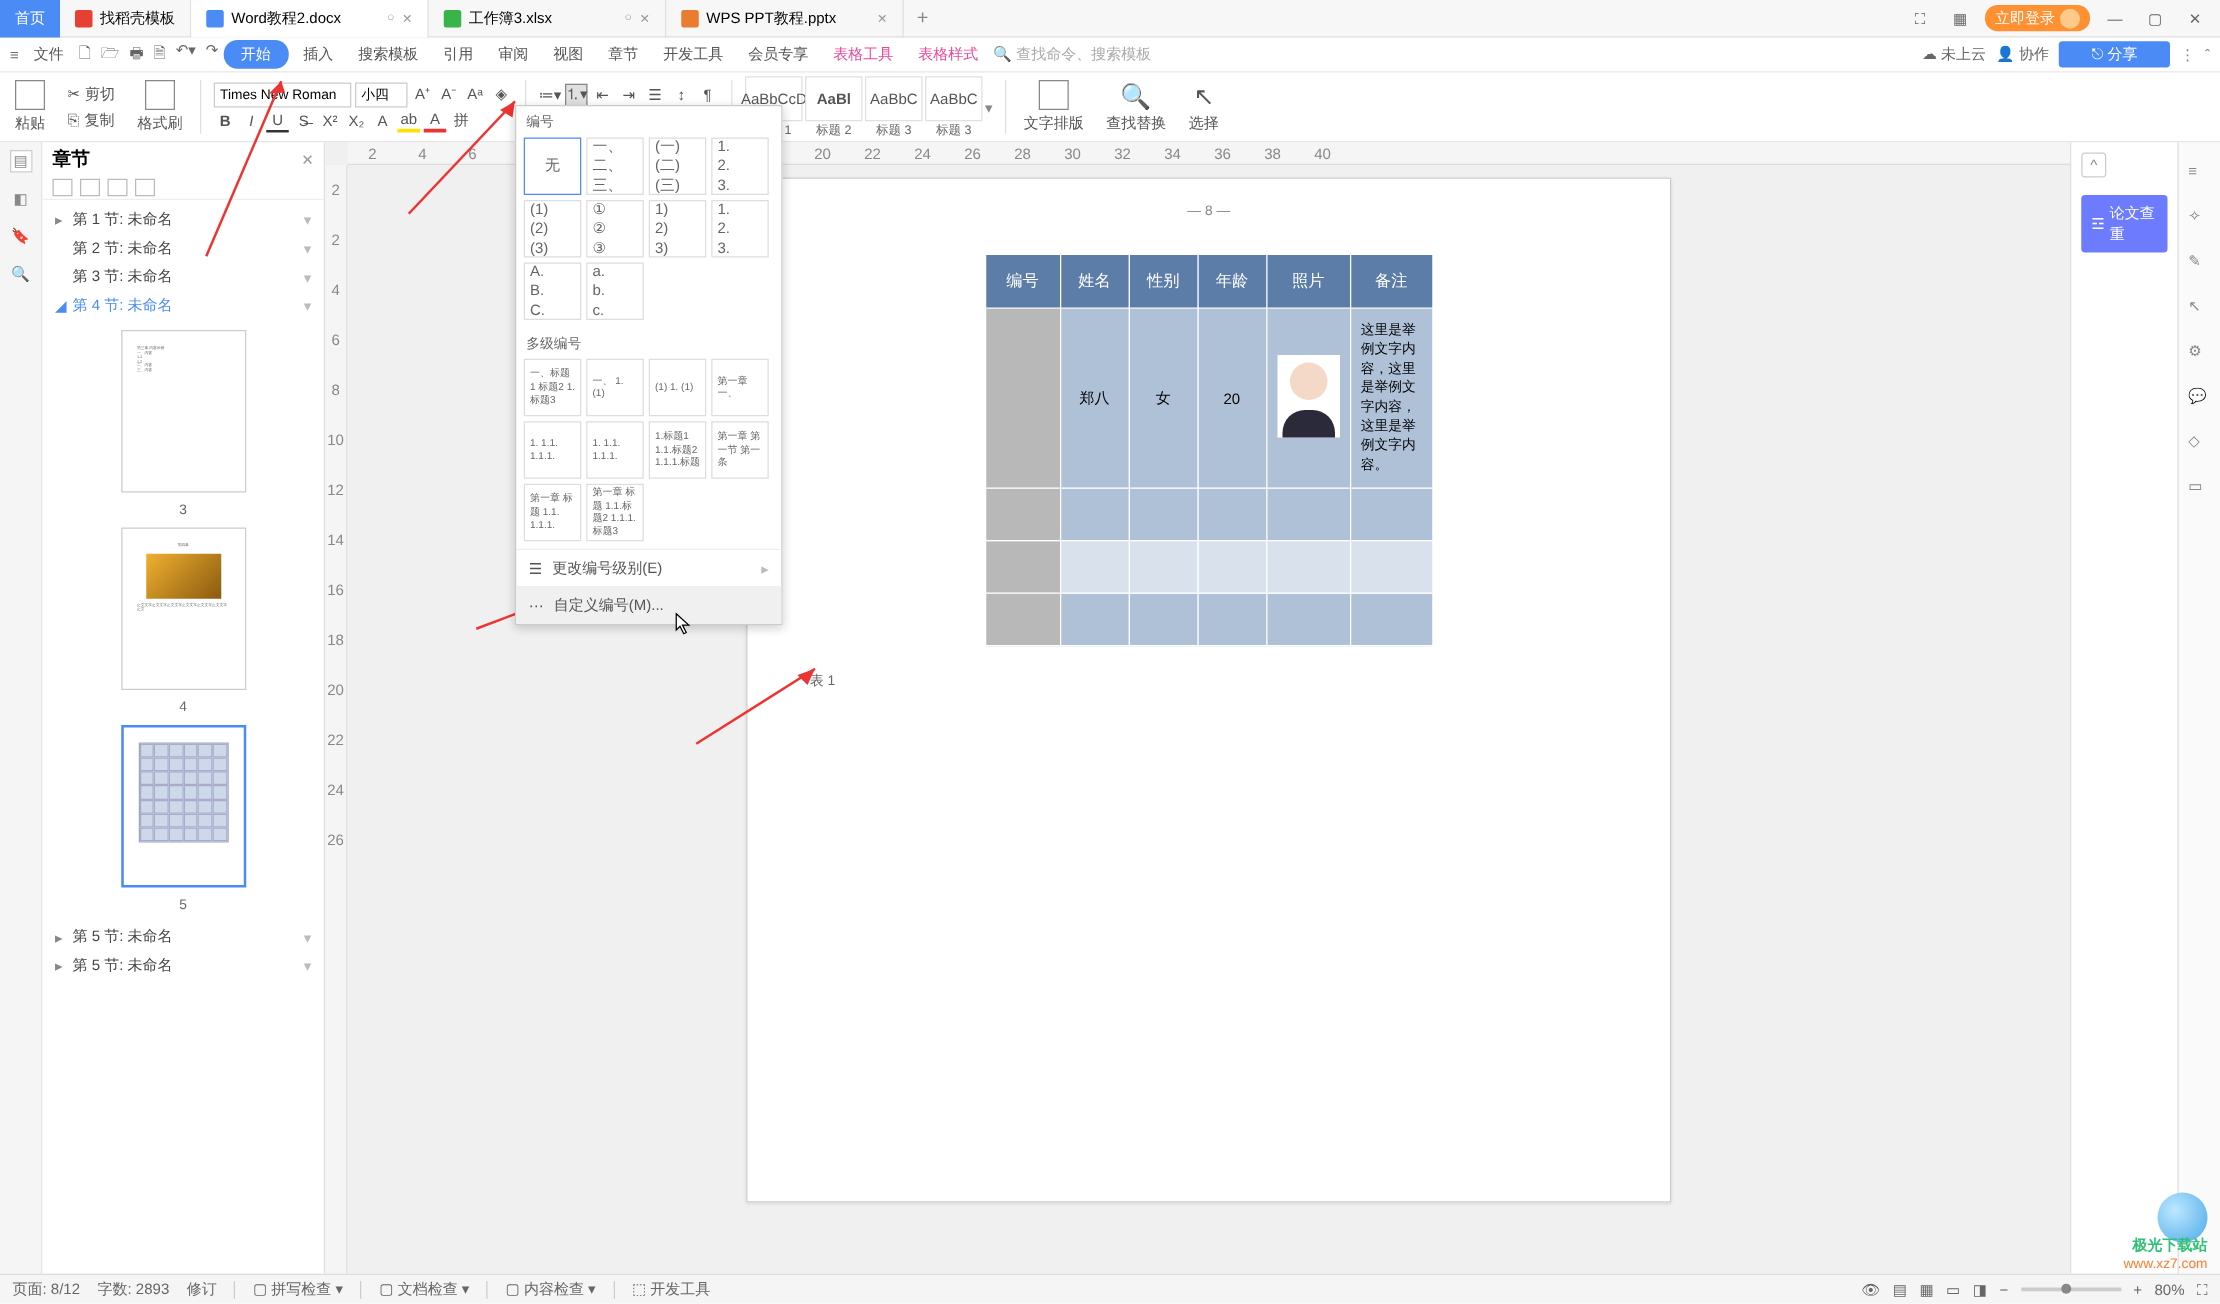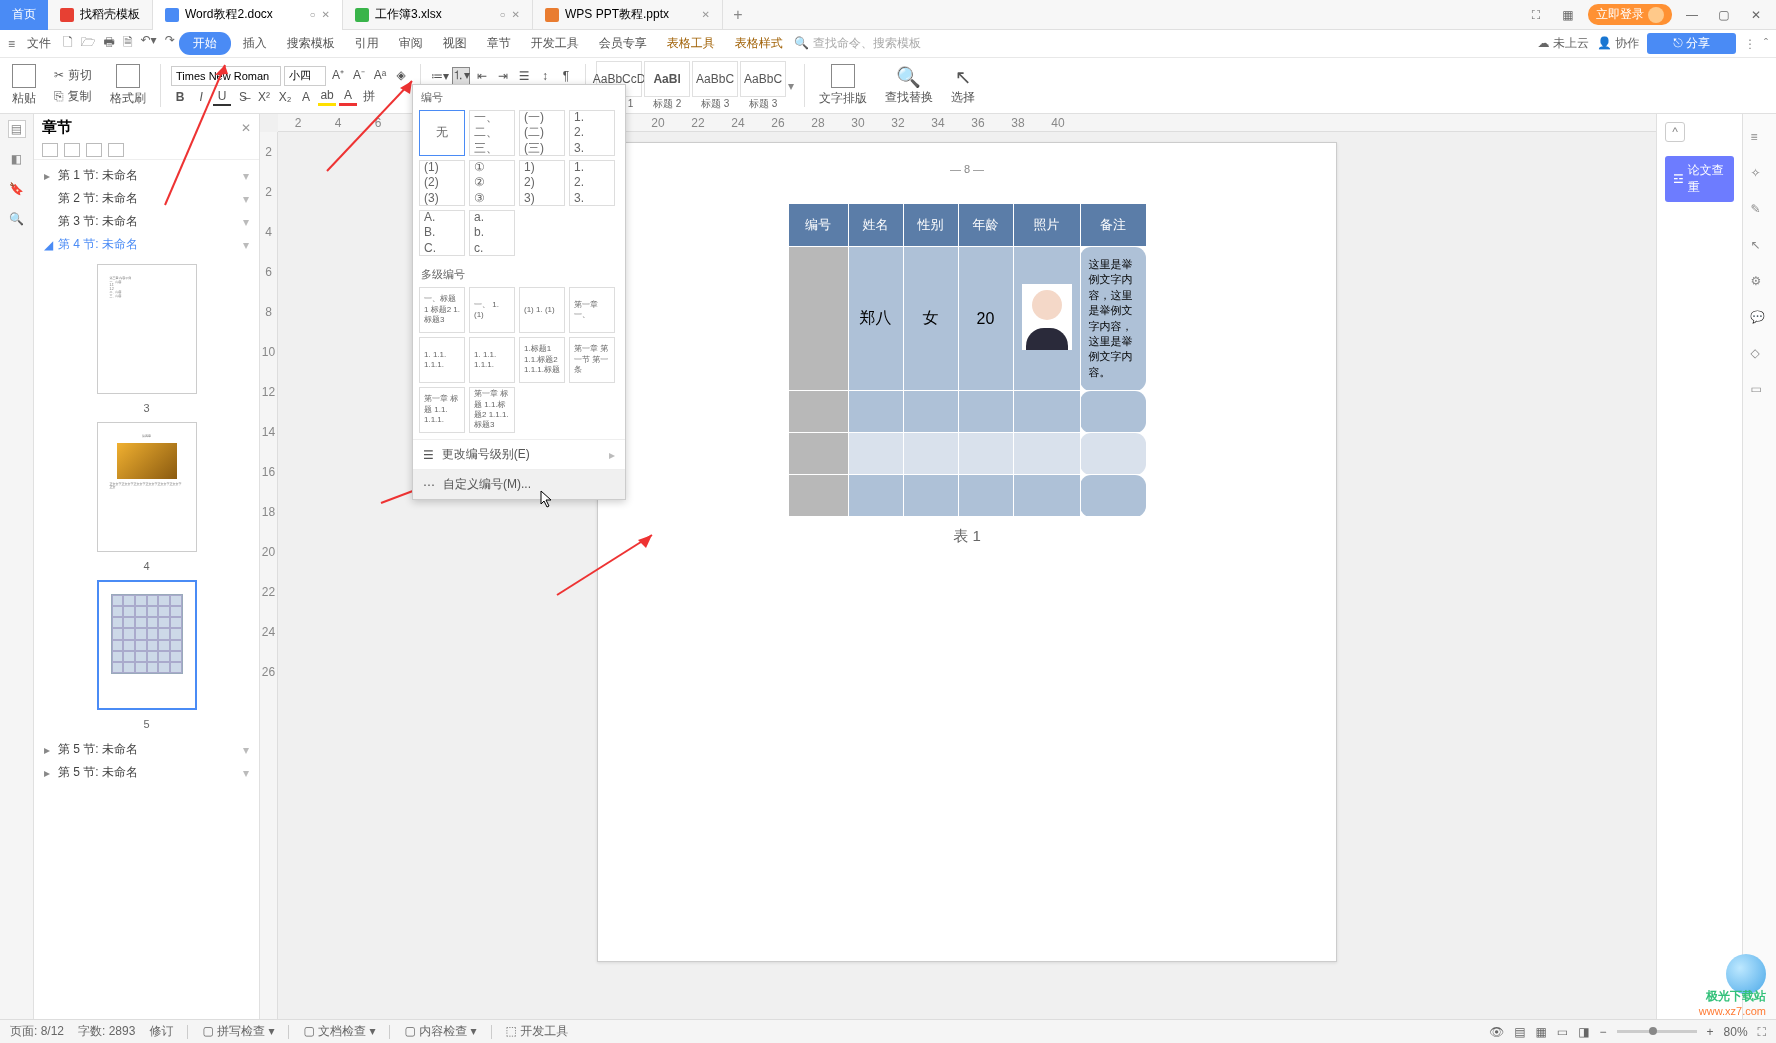--- a/index.html
+++ b/index.html
@@ -19,21 +19,21 @@
 .tab-add { width: 30px; text-align: center; color: #888; font-size: 16px; }
 .titlebar-right { margin-left: auto; display: flex; align-items: center; gap: 8px; padding-right: 8px; }
 .login-btn { background: #ff9133; color: #fff; padding: 2px 8px; border-radius: 10px; display: flex; align-items: center; gap: 4px; }
 .login-btn .avatar { width: 16px; height: 16px; background: #ffc98a; border-radius: 50%; }
 .win-btn { width: 24px; text-align: center; color: #666; }
 
 
 .menubar { height: 28px; display: flex; align-items: center; padding: 0 8px; gap: 4px; border-bottom: 1px solid #e8e8e8; }
 .menu-item { padding: 3px 8px; color: #555; cursor: pointer; }
 .menu-item.active { background: #4a8bf5; color: #fff; border-radius: 11px; padding: 3px 14px; }
-.menu-item.blue { color: #a16207; }
+.menu-item.blue { color: #ec4899; }
 .menubar-icons { display: flex; gap: 8px; color: #666; }
 .menubar-right { margin-left: auto; display: flex; align-items: center; gap: 8px; color: #666; }
 .search-box { color: #aaa; }
 .share-btn { background: #4a8bf5; color: #fff; padding: 2px 26px; border-radius: 3px; }
 .undo-ico { color:#666; }
 
 
 .ribbon { height: 56px; display: flex; align-items: stretch; border-bottom: 1px solid #e0e0e0; padding: 2px 6px; gap: 6px; }
 .ribbon-group { display: flex; flex-direction: column; justify-content: center; gap: 2px; padding: 0 2px; }
 .ribbon-sep { width: 1px; background: #e0e0e0; margin: 4px 2px; }
@@ -79,29 +79,29 @@
 .ruler-area { position: relative; background: #f0f0f0; flex: 1; overflow: hidden; }
 .vruler { position: absolute; left: 0; top: 18px; bottom: 0; width: 18px; background: #f5f5f5; border-right: 1px solid #ddd; font-size: 8px; color: #888; }
 .vruler div { height: 40px; display:flex; align-items:center; justify-content:center; }
 .hruler { position: absolute; left: 18px; right: 0; top: 0; height: 18px; background: #f5f5f5; border-bottom: 1px solid #ddd; display: flex; font-size: 8px; color: #888; align-items: center; }
 .hruler span { width: 40px; text-align: center; }
 .canvas { position: absolute; left: 18px; top: 18px; right: 0; bottom: 0; background: #f0f0f0; overflow: auto; }
 .page { width: 740px; min-height: 820px; background: #fff; margin: 10px auto; border: 1px solid #ccc; box-shadow: 0 1px 3px rgba(0,0,0,0.1); padding: 60px 50px; position: relative; }
 .page-num-top { text-align: center; color: #888; font-size: 11px; position:absolute; top:20px; left:0; right:0;}
 .doc-table { border-collapse: collapse; margin: 0 auto; }
 .doc-table th { background: #5b7da8; color: #fff; padding: 12px 14px; border: 1px solid #fff; font-weight: normal; font-size: 13px; }
-.doc-table td { border: 1px solid #fff; padding: 10px 8px; text-align: center; font-size: 16px; height: 42px; }
+.doc-table td { border: 1px solid #fff; padding: 10px 8px; text-align: center; font-size: 12px; height: 42px; }
 .doc-table tr.odd td { background: #aec1d7; }
 .doc-table tr.even td { background: #d9e1ec; }
 .doc-table td.idx { background: #b8b8b8 !important; width: 60px; }
-.doc-table td.note { font-size: 11px; line-height: 1.4; width: 66px; text-align:left;border-radius:11px;}
+.doc-table td.note { font-size: 11px; line-height: 1.4; width: 66px; text-align:left;}
 .photo { width: 50px; height: 66px; background: #fff; display: inline-block; position: relative; }
 .photo::before { content:""; position:absolute; top:6px; left:10px; width:30px; height:30px; border-radius:50%; background:#f4d8c8; }
 .photo::after { content:""; position:absolute; bottom:0; left:4px; right:4px; height:22px; background:#2a2a3a; border-radius: 18px 18px 0 0; }
-.caption { text-align: center; font-size: 15px; color: #666; margin-top: 10px; }
+.caption { font-size: 11px; color: #666; margin-top: 20px; }
 
 
 .num-panel { position: absolute; left: 412px; top: 84px; width: 214px; background: #fff; border: 1px solid #ccc; box-shadow: 0 2px 8px rgba(0,0,0,0.2); z-index: 100; }
 .num-panel .sect-lbl { padding: 5px 8px; color: #666; font-size: 11px; }
 .num-grid { display: flex; flex-wrap: wrap; gap: 4px; padding: 0 6px 6px; }
 .num-opt { width: 46px; height: 46px; border: 1px solid #ddd; background: #fff; font-size: 8px; color: #666; padding: 4px; line-height: 1.3; display:flex; flex-direction:column; justify-content:center;}
 .num-opt.sel { border: 1px solid #4a8bf5; }
 .num-panel .row-item { display: flex; align-items: center; padding: 6px 10px; color: #555; gap: 8px; cursor: pointer; border-top: 1px solid #eee; }
 .num-panel .row-item.hover { background: #f0f0f0; }
 .num-panel .row-item .arr { margin-left: auto; color: #bbb; }

